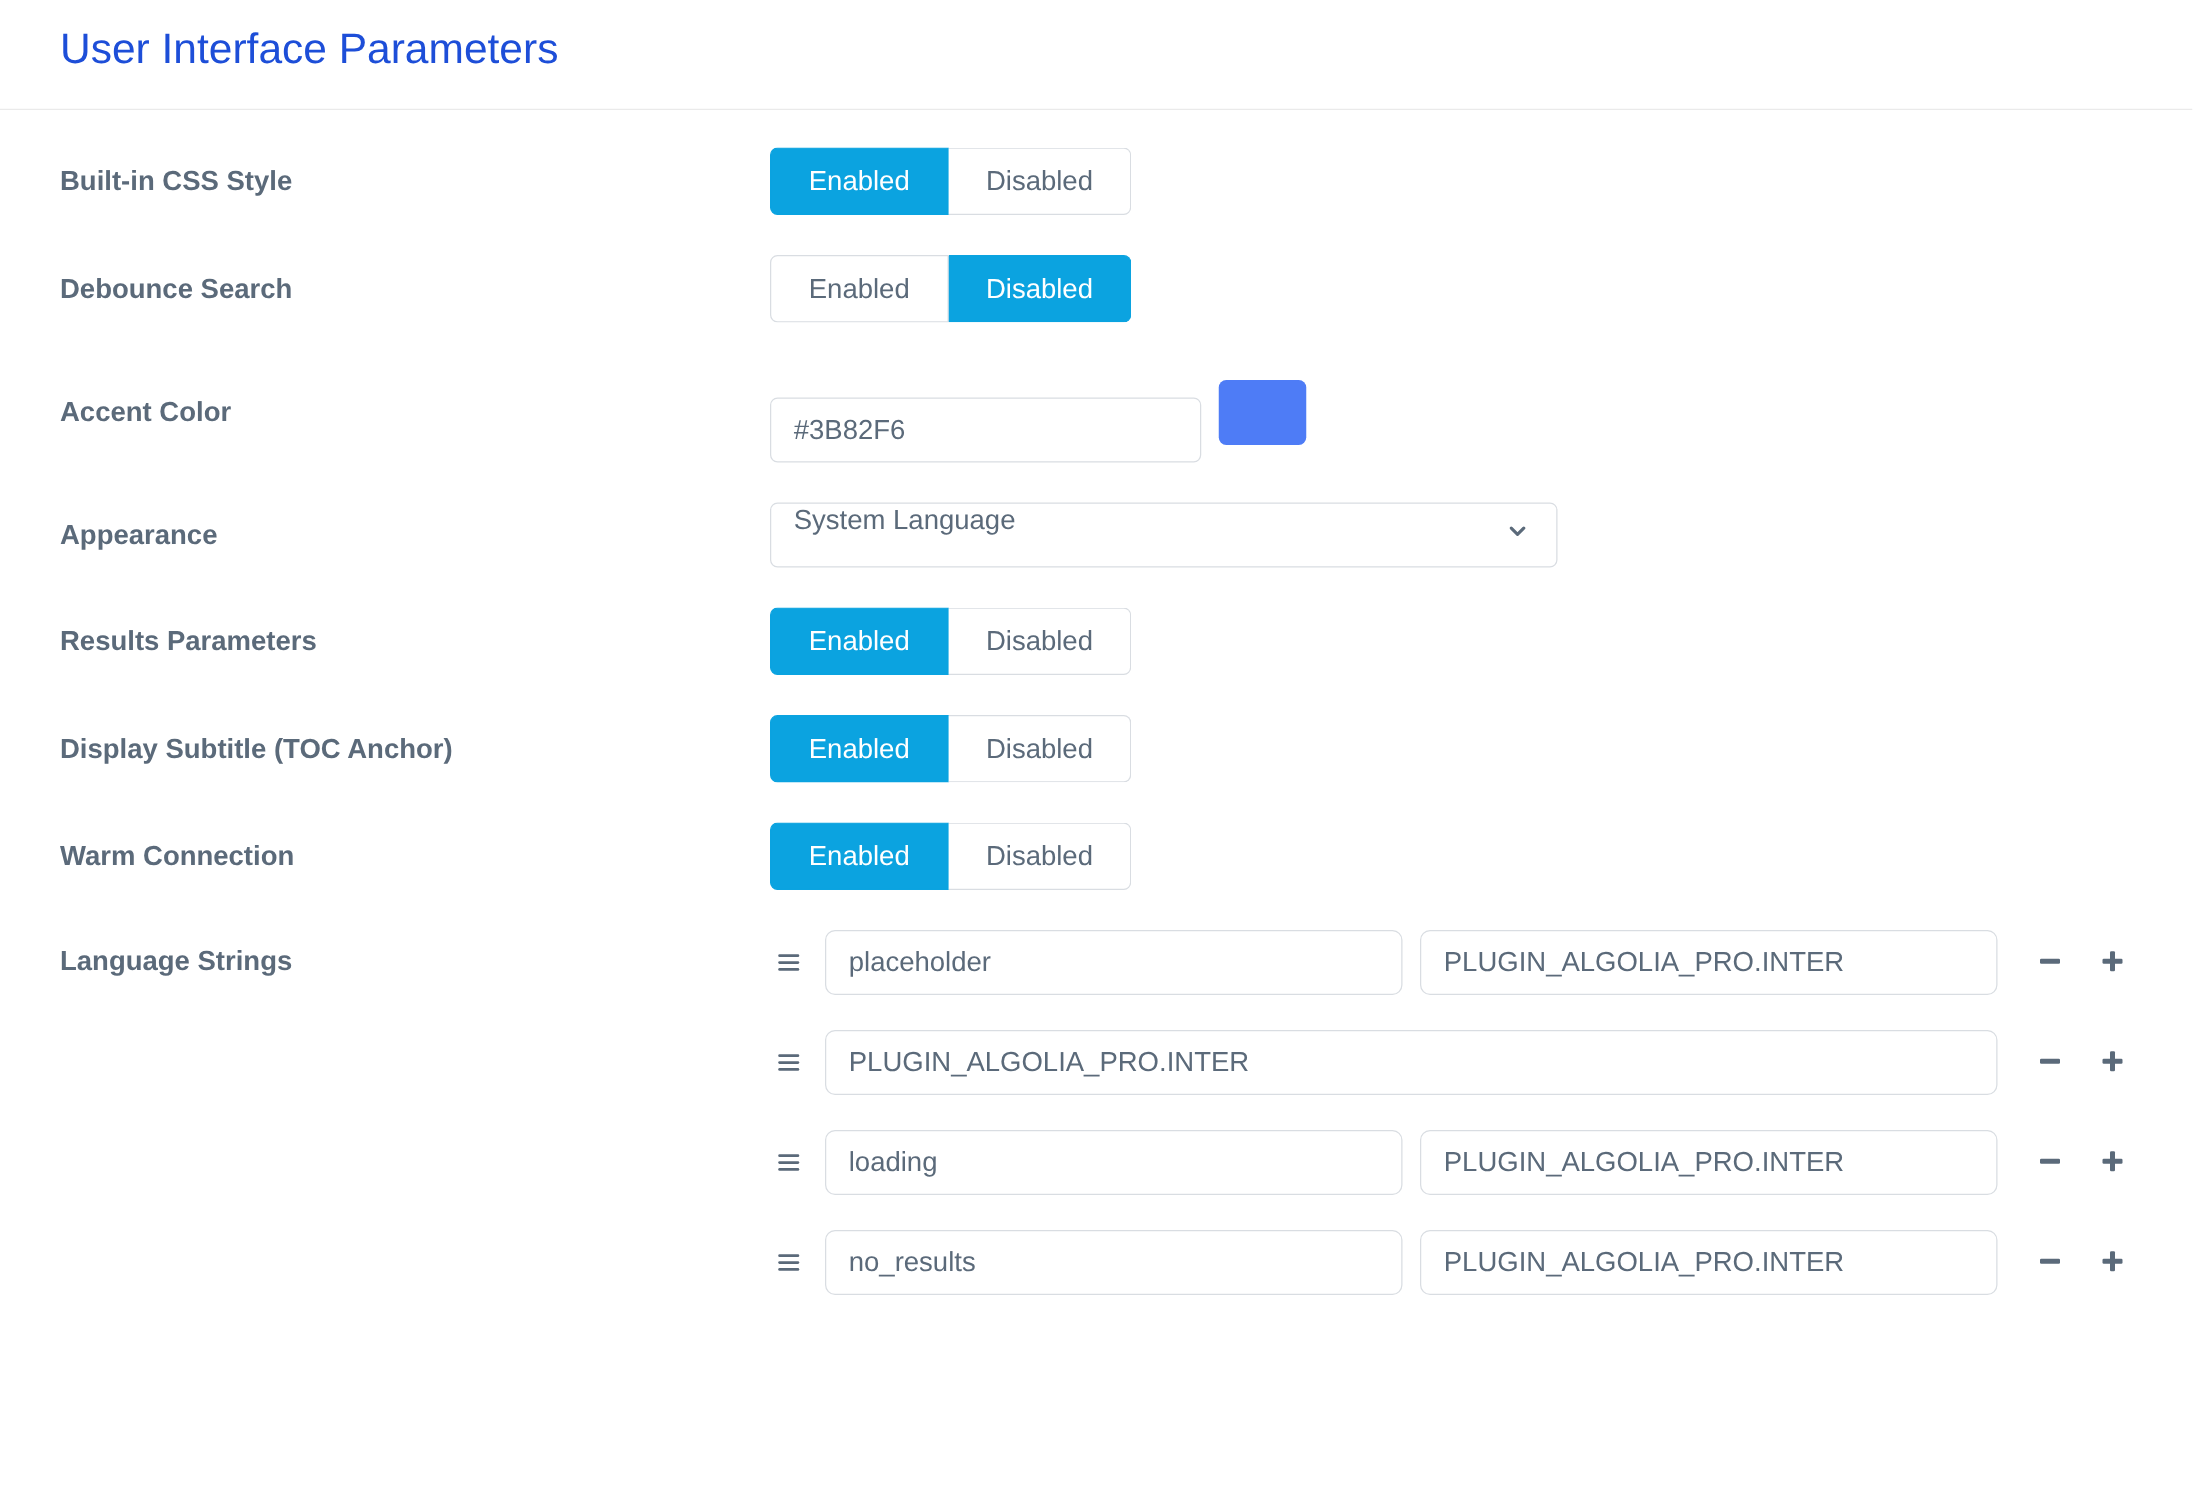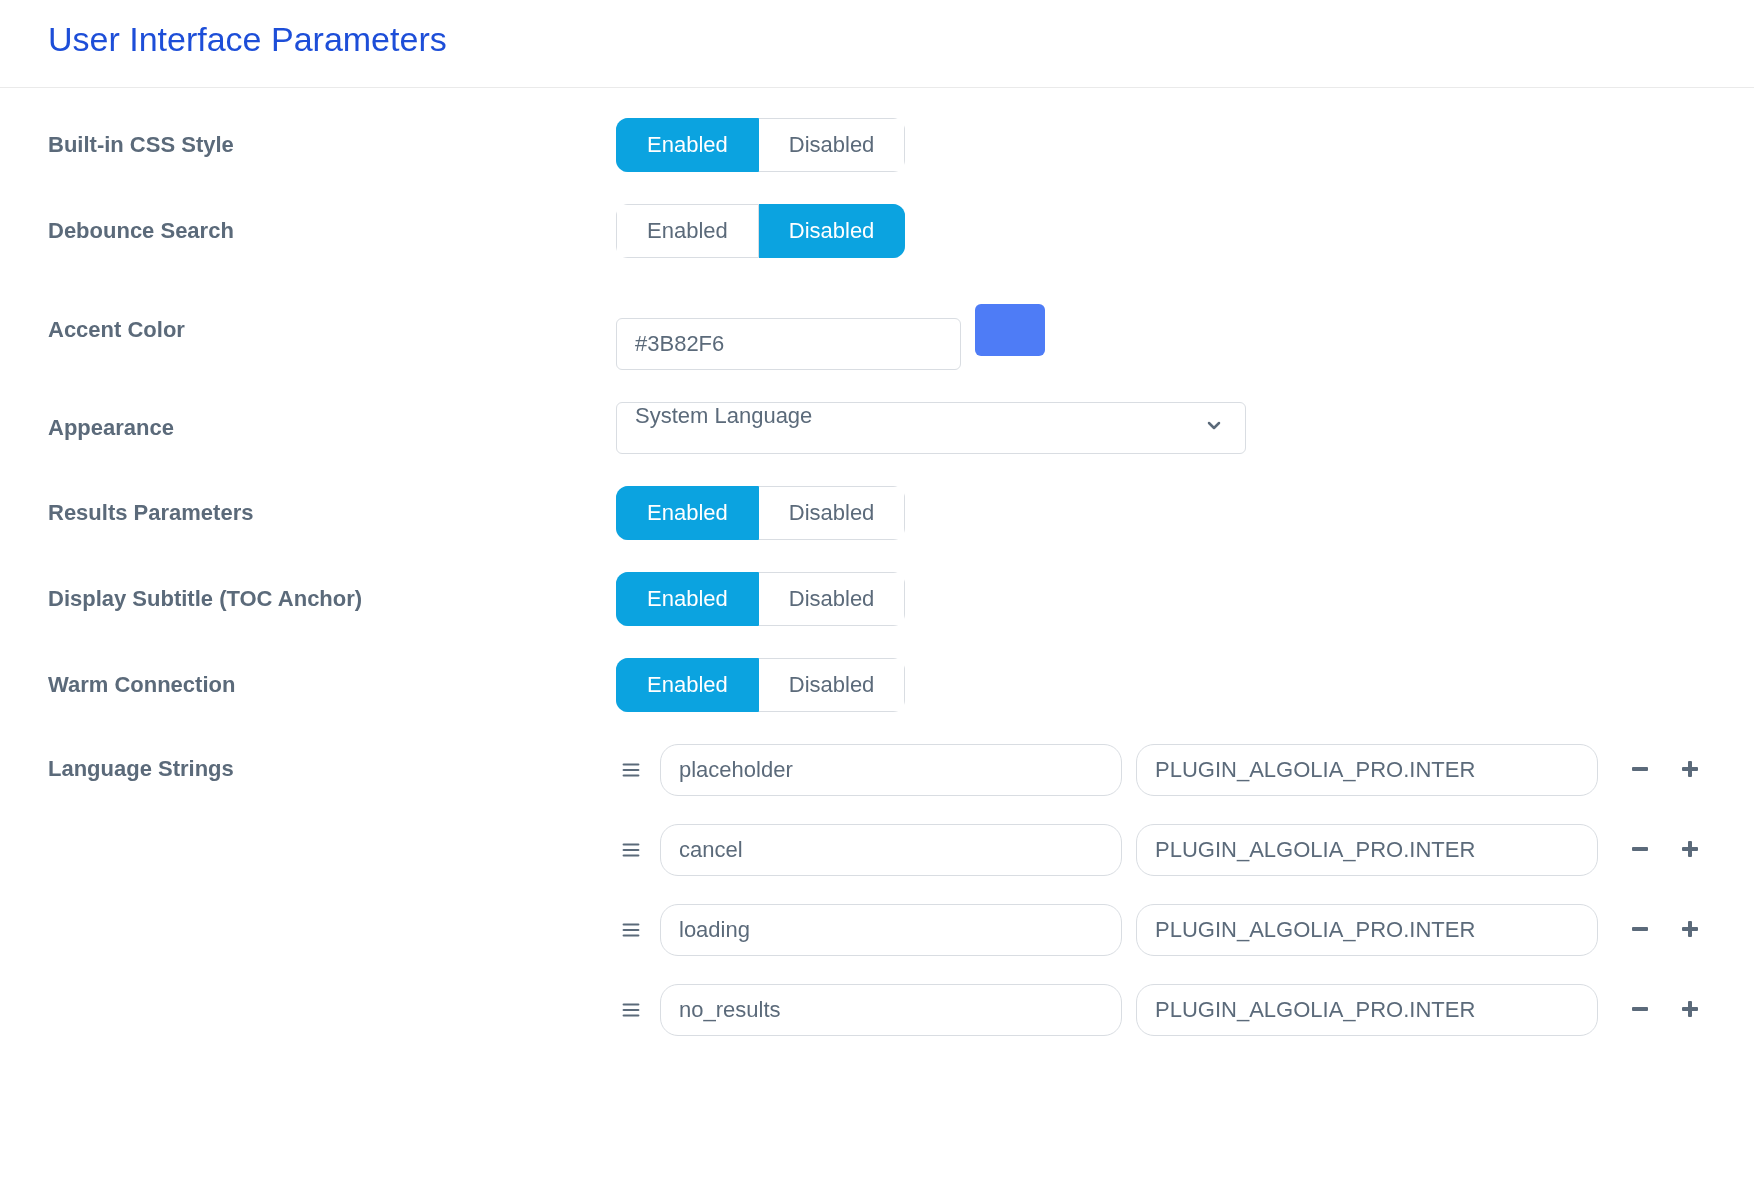--- a/index.html
+++ b/index.html
@@ -42,21 +42,21 @@
   }
   .form-control {
     flex: 1 1 auto;
     display: flex;
     align-items: center;
   }
 
   
   .btn-group {
     display: inline-flex;
-    border-radius: 12px;
+    border-radius: 2px;
     overflow: hidden;
   }
   .btn-toggle {
     height: 54px;
     padding: 0 30px;
     font-size: 22px;
     border: 1px solid #d9dde2;
     background: #fff;
     color: #5b6a7a;
     cursor: pointer;
@@ -153,21 +153,21 @@
     min-width: 0;
   }
   .lang-val {
     flex: 1 1 420px;
     min-width: 0;
   }
   .kv-input {
     width: 100%;
     height: 52px;
     border: 1px solid #d9dde2;
-    border-radius: 18px;
+    border-radius: 8px;
     padding: 0 18px;
     font-size: 22px;
     color: #5b6a7a;
     background: #fff;
     outline: none;
     font-family: inherit;
     white-space: nowrap;
     overflow: hidden;
     text-overflow: ellipsis;
   }
@@ -296,21 +296,20 @@
               </span>
             </div>
             <div class="lang-row">
               <span class="drag-handle">
                 <svg width="22" height="22" viewBox="0 0 24 24" fill="none" stroke="currentColor" stroke-width="2.4" stroke-linecap="round">
                   <line x1="4" y1="6" x2="20" y2="6"></line>
                   <line x1="4" y1="12" x2="20" y2="12"></line>
                   <line x1="4" y1="18" x2="20" y2="18"></line>
                 </svg>
               </span>
-              <div class="lang-key"><input type="text" class="kv-input" value="cancel" style=""></div>
               <div class="lang-val"><input type="text" class="kv-input" value="PLUGIN_ALGOLIA_PRO.INTER" style=""></div>
               <span class="row-actions">
                 <button class="icon-btn">
                   <span><svg width="24" height="24" viewBox="0 0 24 24" fill="currentColor">
                       <rect x="4" y="10" width="16" height="4" rx="1"></rect>
                     </svg></span>
                 </button>
                 <button class="icon-btn">
                   <span><svg width="24" height="24" viewBox="0 0 24 24" fill="currentColor">
                       <rect x="4" y="10" width="16" height="4" rx="1"></rect>

